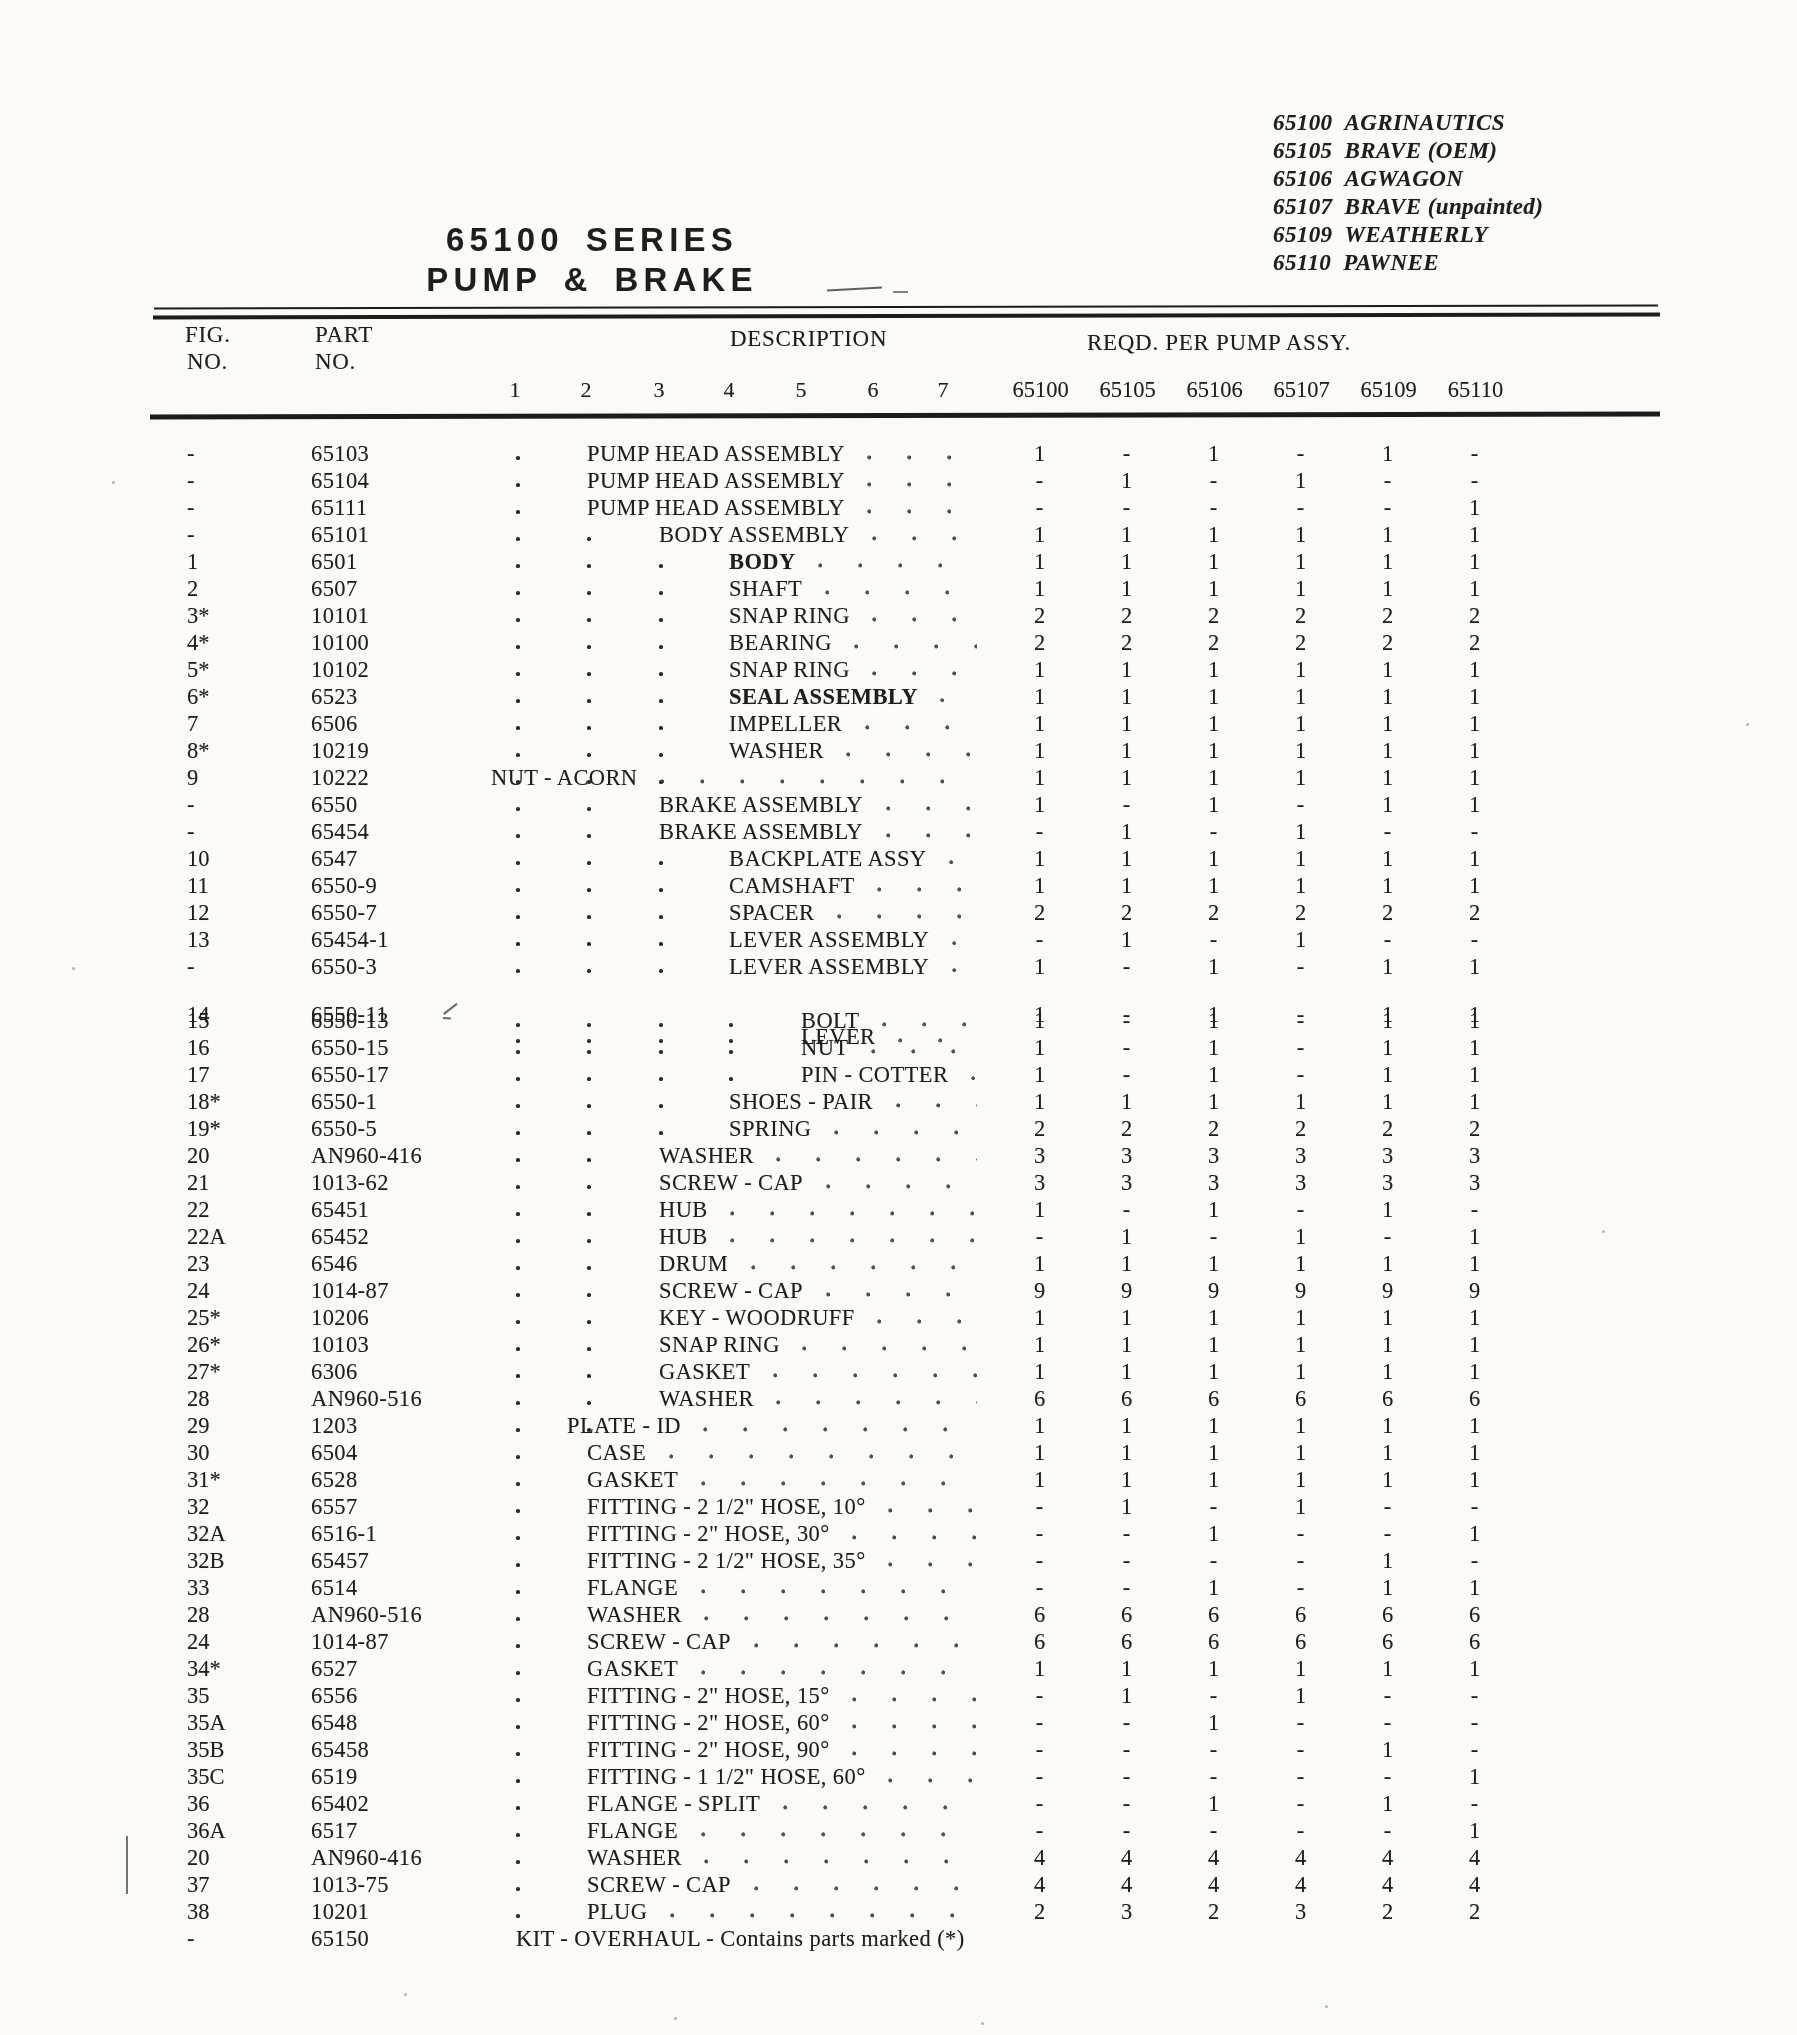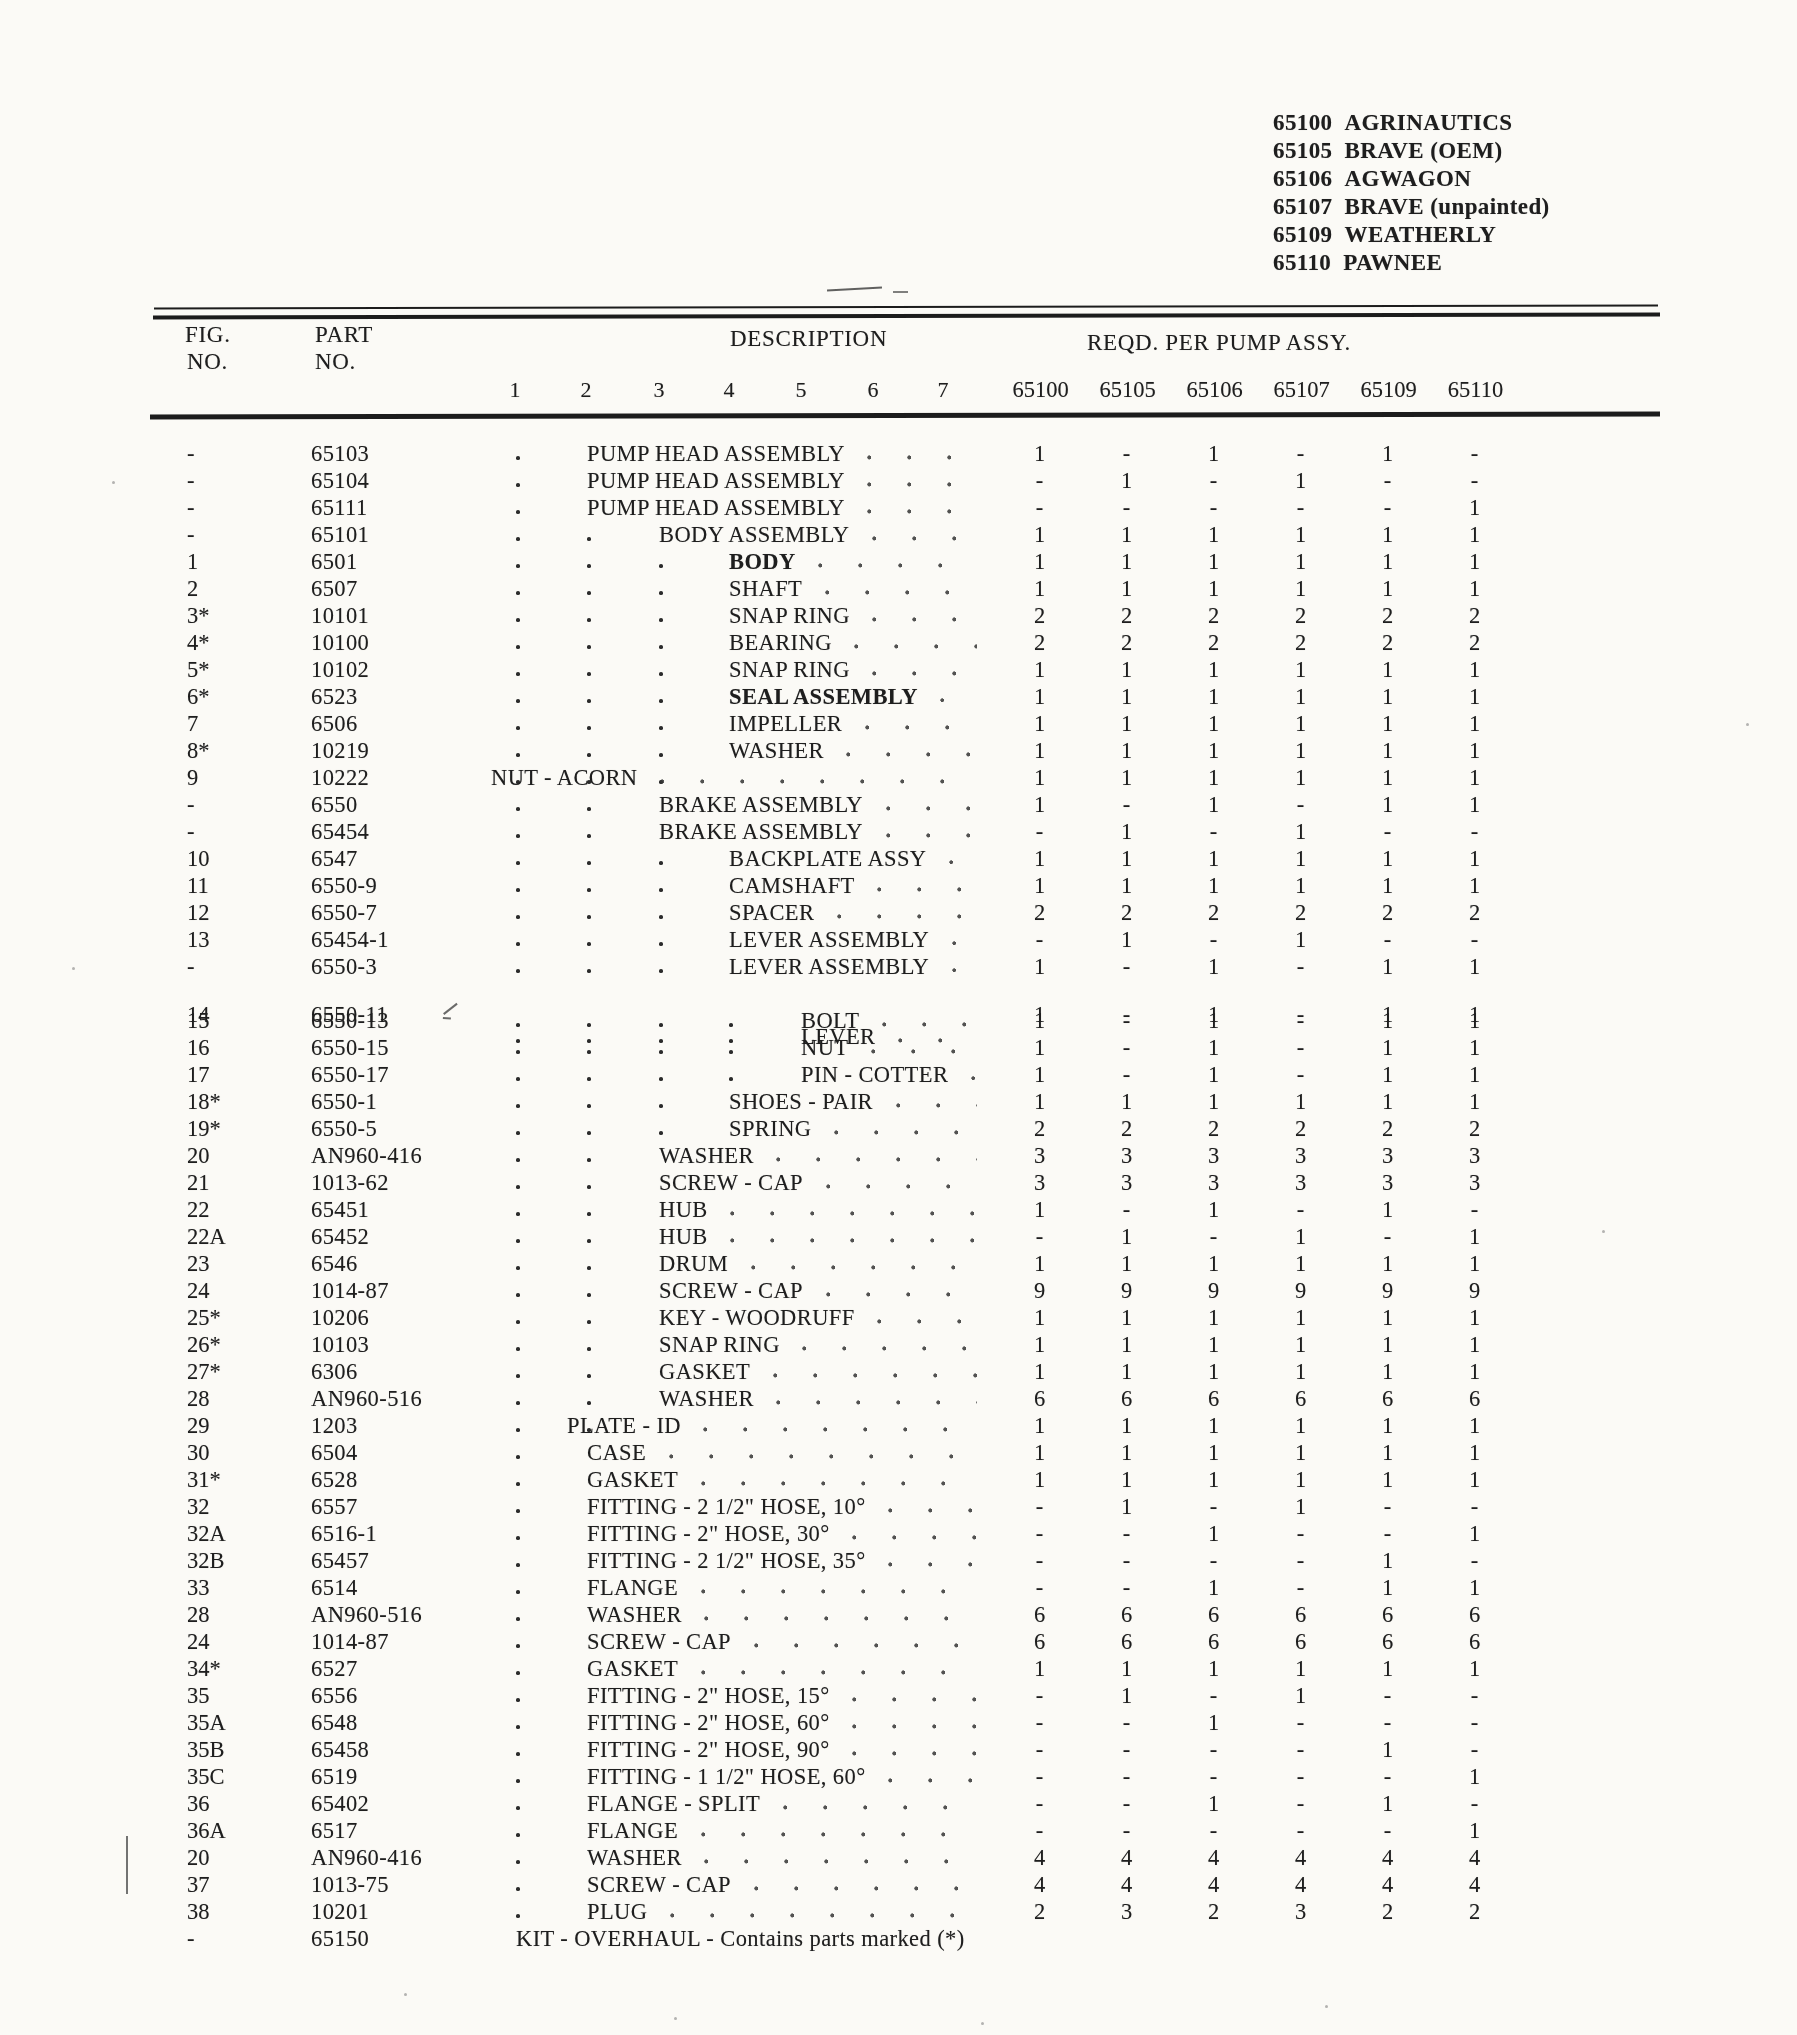--- a/index.html
+++ b/index.html
@@ -5,21 +5,21 @@
   html,body{margin:0;padding:0;background:#e8e6e1;}
   .sheet{
     position:relative;width:1797px;height:2035px;background:#fbfaf6;
     font-family:"Liberation Serif","DejaVu Serif",serif;color:#1e1e1e;overflow:hidden;
   }
   .sheet *{box-sizing:border-box;}
   .txt{text-shadow:0 0 0.7px rgba(40,40,40,.35);}
 
   
   .model-list{position:absolute;left:1273px;top:109px;font-size:23px;font-weight:700;line-height:28px;letter-spacing:0.4px;}
-  .model-line{white-space:nowrap;}
+  .model-line{white-space:nowrap;font-style:italic;}
   .m-code{display:inline-block;margin-right:12px;}
 
   
   .title{position:absolute;left:416px;top:220px;width:352px;text-align:center;
     font-family:"Liberation Sans","DejaVu Sans",sans-serif;font-weight:700;
     font-size:33px;line-height:40px;letter-spacing:5.2px;word-spacing:7.5px;}
 
   
   .scribble{position:absolute;left:827px;top:288px;width:55px;height:2.2px;background:#3a3a3a;transform:rotate(-3deg);opacity:.8;}
   .scribble2{position:absolute;left:893px;top:291px;width:15px;height:2.2px;background:#4a4a4a;opacity:.7;}
@@ -63,20 +63,24 @@
 
   <div class="model-list txt" id="model-list">
       <div class="model-line"><span class="m-code">65100</span><span class="m-name">AGRINAUTICS</span></div>
       <div class="model-line"><span class="m-code">65105</span><span class="m-name">BRAVE (OEM)</span></div>
       <div class="model-line"><span class="m-code">65106</span><span class="m-name">AGWAGON</span></div>
       <div class="model-line"><span class="m-code">65107</span><span class="m-name">BRAVE (unpainted)</span></div>
       <div class="model-line"><span class="m-code">65109</span><span class="m-name">WEATHERLY</span></div>
       <div class="model-line"><span class="m-code">65110</span><span class="m-name">PAWNEE</span></div>
     </div>
 
+  <div class="title">
+    <div>65100 SERIES</div>
+    <div>PUMP &amp; BRAKE</div>
+  </div>
 
   <div class="scribble"></div>
   <div class="scribble2"></div>
   <div class="pen-mark"></div>
   <div class="stray-line"></div>
   <div class="speck" style="left:404px;top:1993px"></div>
   <div class="speck" style="left:674px;top:2017px"></div>
   <div class="speck" style="left:981px;top:2022px"></div>
   <div class="speck" style="left:1325px;top:2005px"></div>
   <div class="speck" style="left:1602px;top:1230px"></div>

